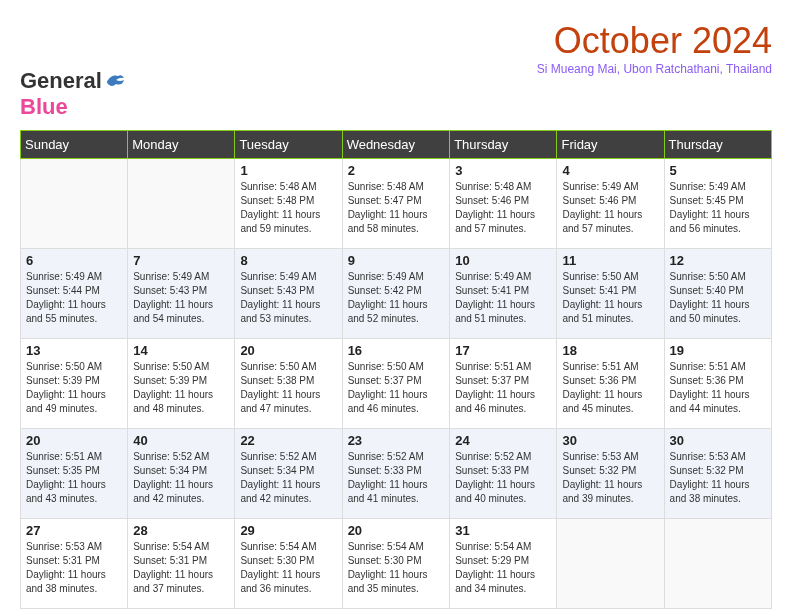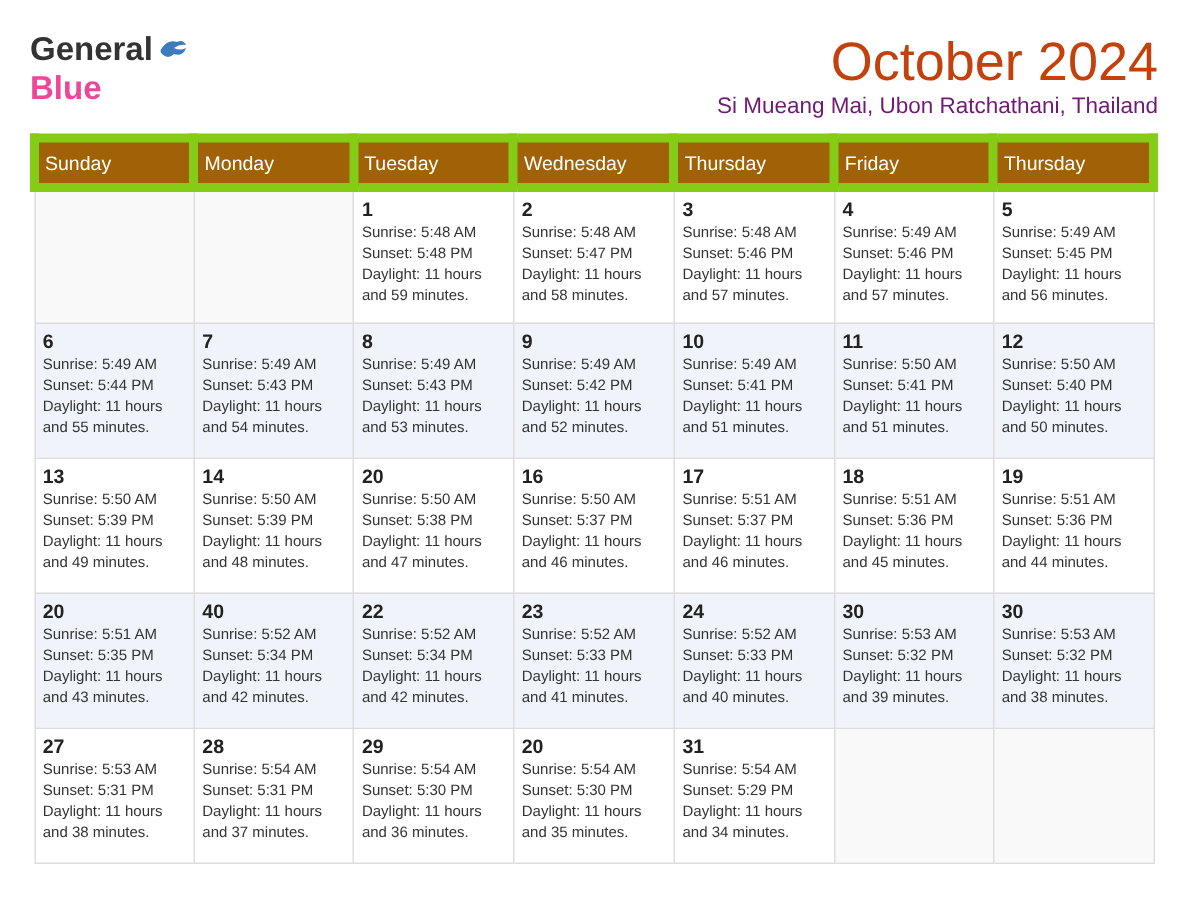--- a/index.html
+++ b/index.html
@@ -14,47 +14,47 @@
       display: flex;
       align-items: flex-start;
       justify-content: space-between;
       margin-bottom: 10px;
     }
     .logo {
       display: flex;
       flex-direction: column;
       align-items: flex-start;
     }
-    .logo-line1 { display: flex; align-items: center; gap: 2px; }
+    .logo-line1 { display: flex; align-items: center; gap: 2px; margin-top: 48px; }
     .logo-line2 { color: #ec4899; font-size: 22px; font-weight: bold; }
     .title-area {
       text-align: right;
     }
     .title-month {
       font-size: 36px;
       color: #c2410c;
       font-weight: normal;
     }
     .title-location {
-      font-size: 15px;
-      color: #701a75;
+      font-size: 12px;
+      color: #8b5cf6;
     }
     .calendar {
       width: 100%;
       border-collapse: collapse;
       font-size: 11px;
     }
     .calendar th {
-      background-color: #a16207;
+      background-color: #404040;
       color: #fff;
       padding: 6px 4px;
       text-align: left;
       font-size: 13px;
       font-weight: normal;
-      border: 6px solid #84cc16;
+      border: 1px solid #84cc16;
     }
     .calendar td {
       vertical-align: top;
       padding: 4px 5px;
       border: 1px solid #ddd;
       min-height: 80px;
       height: 90px;
       width: 108px;
       color: #333;
     }

